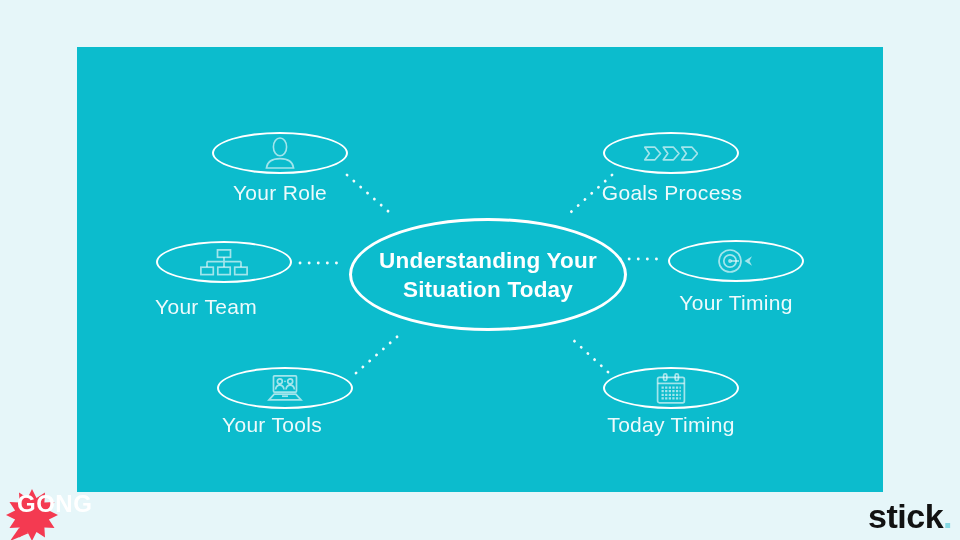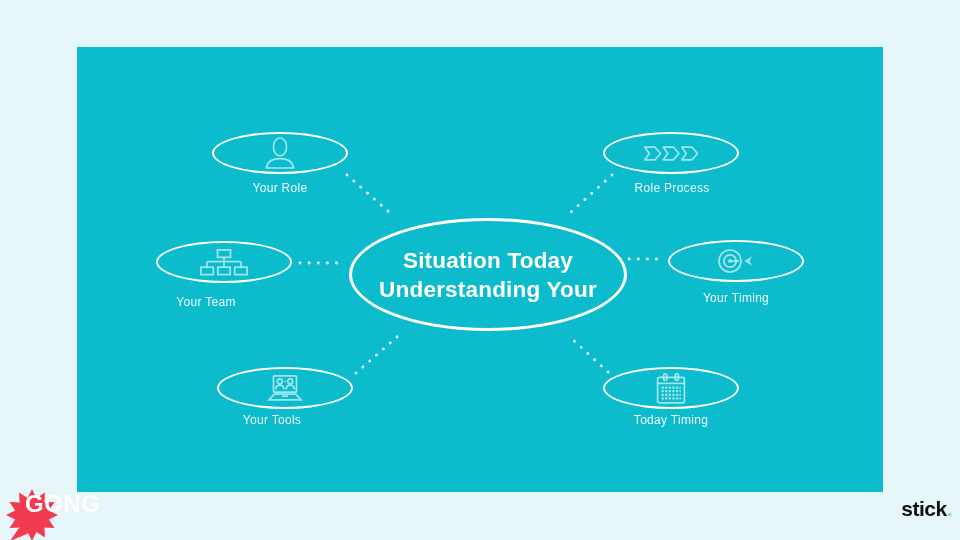--- a/index.html
+++ b/index.html
@@ -23,78 +23,78 @@
     border:3px solid #ffffff;border-radius:50%;
     display:flex;flex-direction:column;align-items:center;justify-content:center;
     box-sizing:border-box;
   }
   .center-title{
     color:#ffffff;font-size:22.5px;font-weight:bold;line-height:29px;
     text-align:center;letter-spacing:0.2px;white-space:nowrap;
   }
   .node-label{
     position:absolute;width:180px;margin-left:-90px;text-align:center;
-    color:rgba(255,255,255,0.93);font-size:12px;font-weight:normal;
+    color:rgba(255,255,255,0.93);font-size:21px;font-weight:normal;
     letter-spacing:0.3px;white-space:nowrap;
   }
   .icon{stroke:rgba(255,255,255,0.62);fill:none;stroke-width:1.7;}
   .icon .fillpart{fill:rgba(255,255,255,0.62);stroke:none;}
   .connectors{position:absolute;left:0;top:0;pointer-events:none;}
   .dotline{
     stroke:#ffffff;stroke-width:2.8;stroke-linecap:round;
     stroke-dasharray:0.1 9;opacity:0.95;
   }
   .gong{position:absolute;left:4px;top:488px;width:120px;height:52px;}
   .gong-burst{position:absolute;left:0;top:0;}
   .gong-text{
     position:absolute;left:13px;top:2px;width:100px;
-    color:#ffffff;font-size:24px;font-weight:bold;letter-spacing:0.5px;margin-left:8px;
+    color:#ffffff;font-size:24px;font-weight:bold;letter-spacing:0.5px;
   }
   .stick{
     position:absolute;right:8px;top:497px;
-    font-size:21px;font-weight:bold;color:#121212;letter-spacing:-0.5px;
+    font-size:34px;font-weight:bold;color:#121212;letter-spacing:-0.5px;
   }
   .stick .dot{color:#85d8e2;}
 </style>
 </head>
 <body>
 
 <div class="panel">
 
   <svg class="connectors" width="806" height="445" viewBox="0 0 806 445">
     <line class="dotline" x1="270" y1="128" x2="312" y2="165"></line>
     <line class="dotline" x1="535" y1="128" x2="494" y2="165"></line>
     <line class="dotline" x1="223" y1="216" x2="263" y2="216"></line>
     <line class="dotline" x1="543" y1="212" x2="582" y2="212"></line>
     <line class="dotline" x1="279" y1="326" x2="321" y2="289"></line>
     <line class="dotline" x1="531" y1="325" x2="493" y2="290"></line>
   </svg>
 </div>
 
 <div class="center-oval">
+  <div class="center-title">Understanding Your</div>
   <div class="center-title">Situation Today</div>
-  <div class="center-title">Understanding Your</div>
 </div>
 
 <div class="oval" style="left:212px;top:132px">
   <svg class="icon" width="32" height="36" viewBox="0 0 34 36">
     <ellipse cx="17" cy="11.5" rx="7" ry="9.5"></ellipse>
     <path d="M2.5,34 C3.5,26.5 9.5,24 17,24 C24.5,24 30.5,26.5 31.5,34 Z"></path>
   </svg>
 </div>
 <div class="node-label" style="left:280px;top:181px">Your Role</div>
 
 <div class="oval" style="left:603px;top:132px">
   <svg class="icon" width="54" height="15" viewBox="0 0 54 15" style="stroke-linejoin:round">
     <path d="M0.8,1.2 L11,1.2 L16.5,7.5 L11,13.8 L0.8,13.8 L5.3,7.5 Z"></path>
     <path d="M19.3,1.2 L29.5,1.2 L35,7.5 L29.5,13.8 L19.3,13.8 L23.8,7.5 Z"></path>
     <path d="M37.8,1.2 L48,1.2 L53.5,7.5 L48,13.8 L37.8,13.8 L42.3,7.5 Z"></path>
   </svg>
 </div>
-<div class="node-label" style="left:672px;top:181px">Role Process</div>
+<div class="node-label" style="left:672px;top:181px">Goals Process</div>
 
 <div class="oval" style="left:156px;top:241px">
   <svg class="icon" width="48" height="27" viewBox="0 0 48 27">
     <rect x="17.5" y="0.9" width="13" height="7.4"></rect>
     <path d="M24,8.3 V12.6 M7,12.6 H41 M7,12.6 V18 M24,12.6 V18 M41,12.6 V18"></path>
     <rect x="0.9" y="18.2" width="12.4" height="7.4"></rect>
     <rect x="17.8" y="18.2" width="12.4" height="7.4"></rect>
     <rect x="34.7" y="18.2" width="12.4" height="7.4"></rect>
   </svg>
 </div>

